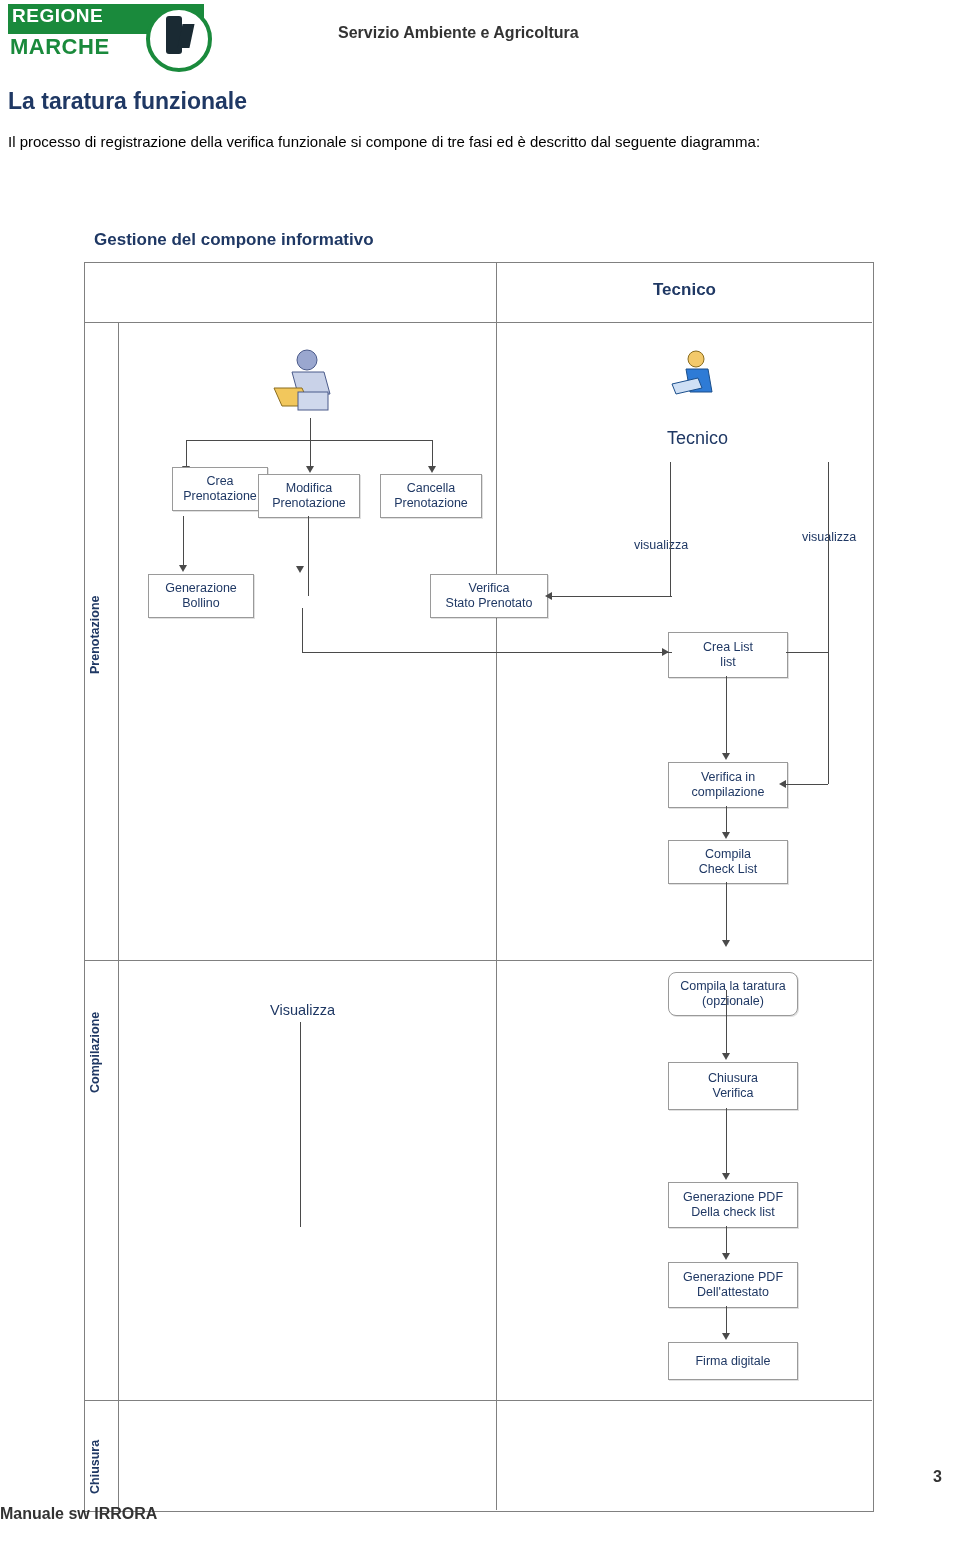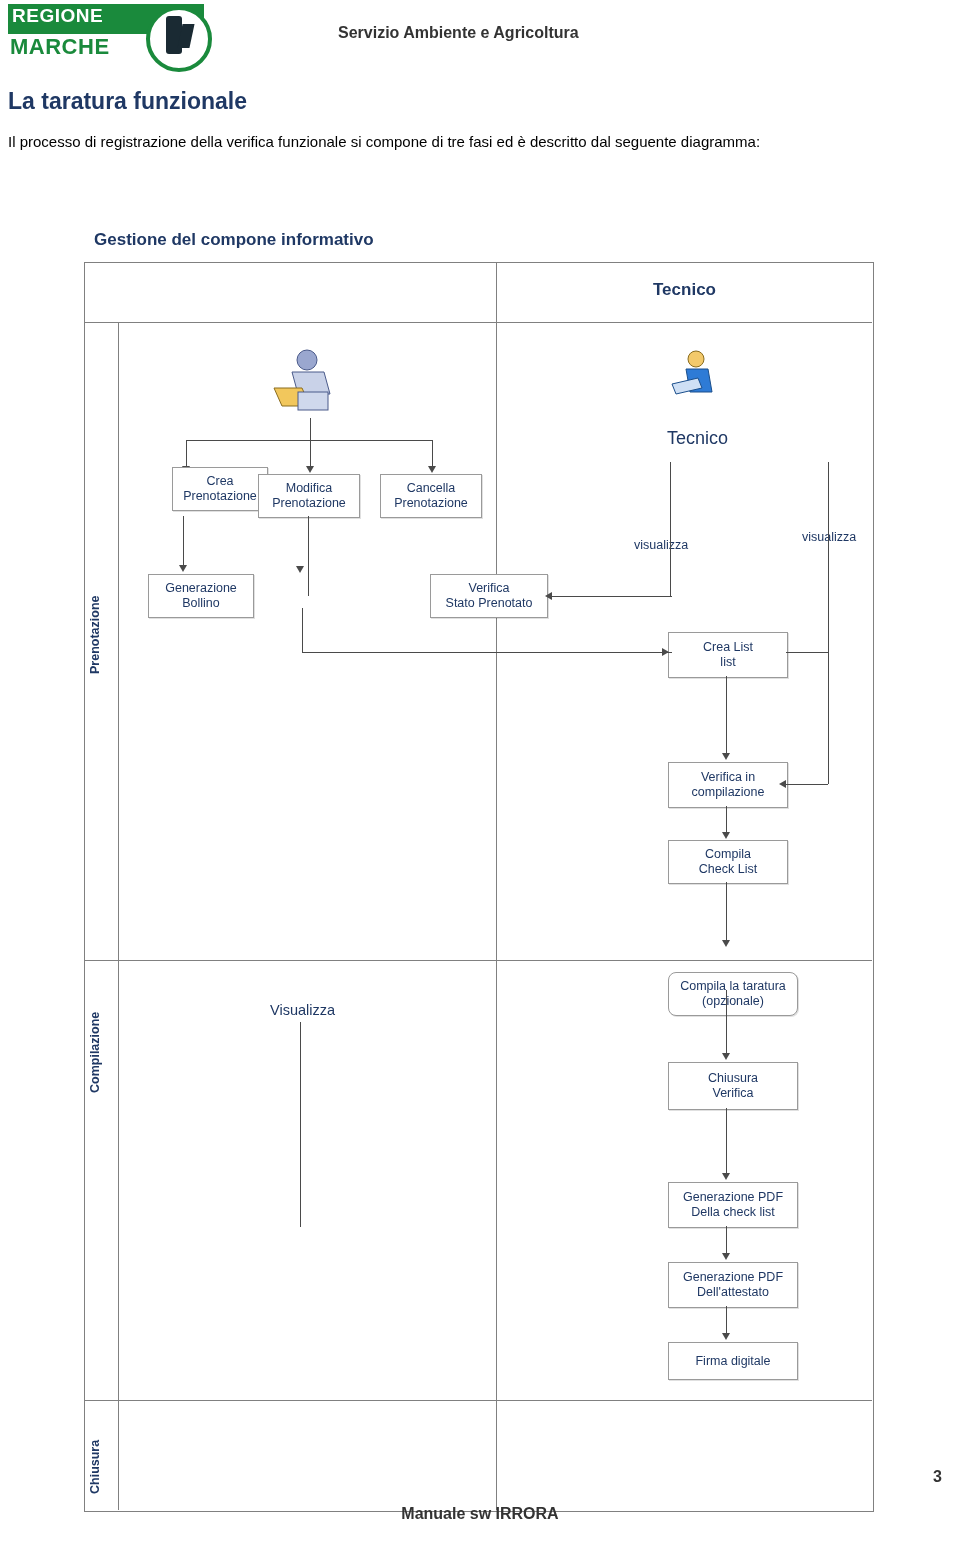--- a/index.html
+++ b/index.html
@@ -43,21 +43,21 @@
        box-shadow:1px 1px 0 rgba(0,0,0,.12);}
   .plain{position:absolute;font-size:12.5px;color:#1f3864;}
   .plain-lg{position:absolute;font-size:18px;color:#1f3864;}
 
   .arrow{position:absolute;background:#4a4a4a;}
   .ah-down{position:absolute;width:0;height:0;border-left:4px solid transparent;border-right:4px solid transparent;border-top:7px solid #4a4a4a;}
   .ah-left{position:absolute;width:0;height:0;border-top:4px solid transparent;border-bottom:4px solid transparent;border-right:7px solid #4a4a4a;}
   .ah-right{position:absolute;width:0;height:0;border-top:4px solid transparent;border-bottom:4px solid transparent;border-left:7px solid #4a4a4a;}
 
   .actor{position:absolute;}
-  .footer-note{position:absolute;left:0;top:1505px;width:960px;text-align:center;font-size:16px;font-weight:bold;color:#333;}
+  .footer-note{position:absolute;left:0;top:1505px;width:960px;text-align:left;font-size:16px;font-weight:bold;color:#333;}
   .page-num{position:absolute;right:18px;top:1468px;font-size:16px;font-weight:bold;color:#333;}
 </style>
 </head>
 <body>
 
 <div class="header">
   <div class="logo">
     <div class="band">
       <span class="band-txt">REGIONE</span>
     </div>

